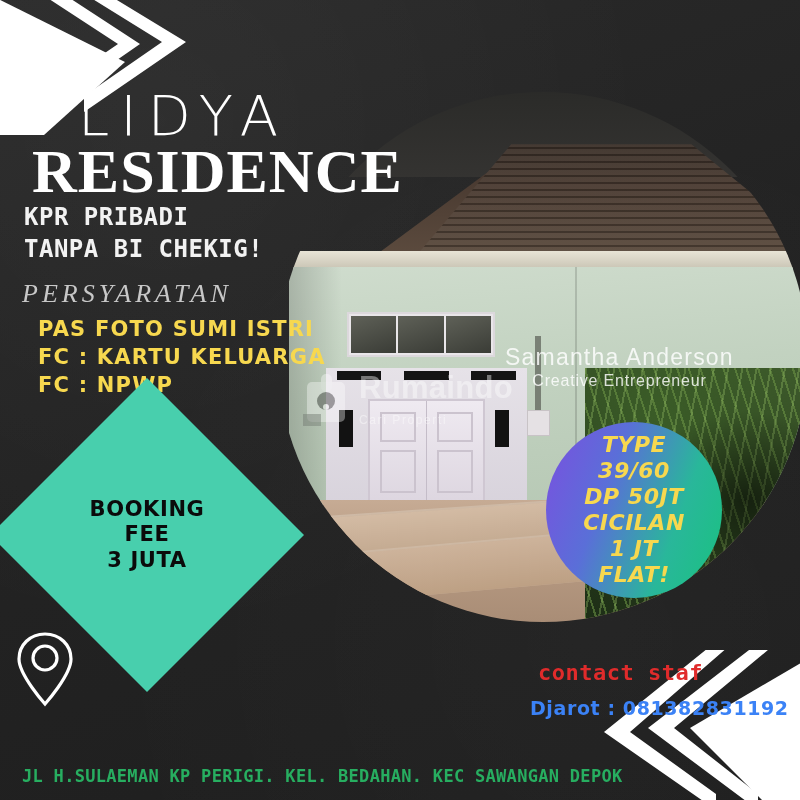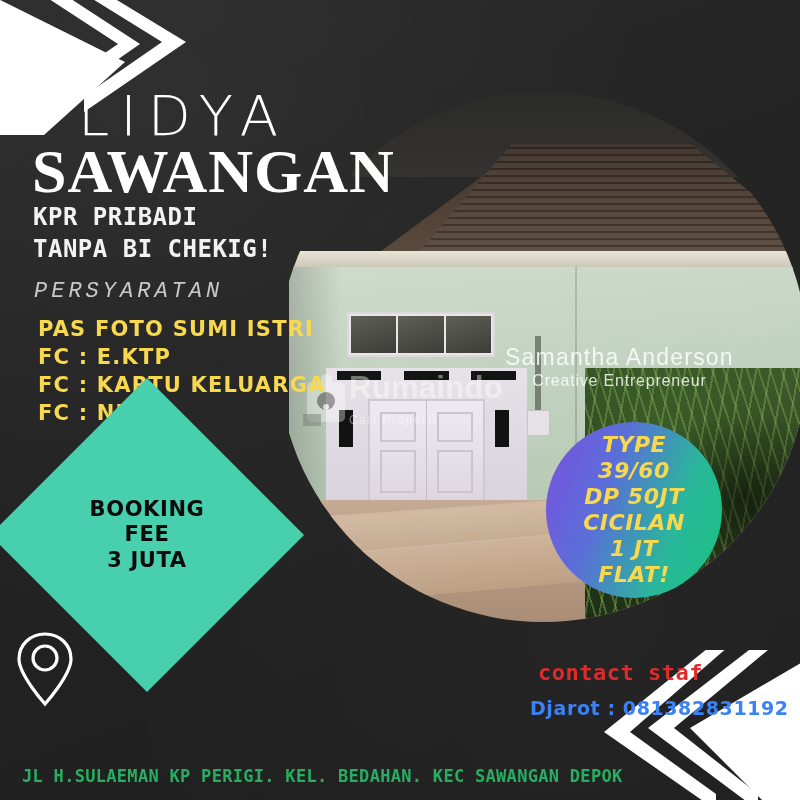--- a/index.html
+++ b/index.html
@@ -204,30 +204,30 @@
     letter-spacing: 11px; line-height: 1;
     font-family: "DejaVu Sans", sans-serif;
   }
   .t-residence {
     position: absolute; left: 32px; top: 140px;
     font-size: 62px; font-weight: 700; color: #ffffff;
     letter-spacing: 1px; line-height: 1;
     font-family: "Liberation Serif", serif;
   }
   .t-sub {
-    position: absolute; left: 33px; top: 202px;
+    position: absolute; left: 24px; top: 202px;
     font-size: 24px; font-weight: 700; color: #f2f2f2;
     line-height: 1.32; letter-spacing: .5px;
     font-family: "DejaVu Sans Mono", monospace;
   }
   .t-persyaratan {
-    position: absolute; left: 34px; top: 279px;
-    font-size: 22px; font-weight: 400; color: #c8c8c8;
+    position: absolute; left: 22px; top: 279px;
+    font-size: 26px; font-weight: 400; color: #c8c8c8;
     letter-spacing: 4px; font-style: italic;
-    font-family: Liberation Mono, monospace;
+    font-family: Liberation Serif, serif;
   }
   .t-reqs {
     position: absolute; left: 38px; top: 316px;
     color: #f7d84f; font-weight: 700; font-size: 21px;
     line-height: 1.33; letter-spacing: 1.2px;
     font-family: "DejaVu Sans", sans-serif;
   }
 
   
   .diamond-wrap {
@@ -267,21 +267,21 @@
     text-align: center; color: rgba(255,255,255,.82);
     font-family: "Liberation Sans", sans-serif;
     pointer-events: none;
   }
   .credit .c-name { font-size: 23px; font-weight: 300; letter-spacing: 1.2px; }
   .credit .c-role { font-size: 16px; font-weight: 300; letter-spacing: .8px; margin-top: 1px; }
 
   
   .watermark {
     position: absolute; left: 303px; top: 372px;
-    display: flex; align-items: center; 
+    display: flex; align-items: center; gap: 10px;
     opacity: .42; pointer-events: none;
   }
   .wm-text { color: #ffffff; font-size: 31px; font-weight: 700; letter-spacing: .3px;
              font-family: "Liberation Sans", sans-serif; line-height: 1; }
   .wm-sub  { color: #ffffff; font-size: 12px; letter-spacing: 1.6px; margin-top: 10px;
              font-family: "Liberation Sans", sans-serif; }
 
   
   .c-staf {
     position: absolute; left: 538px; top: 660px;
@@ -371,30 +371,29 @@
       <div class="wm-sub">Cari Properti</div>
     </div>
   </div>
 
   <div class="credit">
     <div class="c-name">Samantha Anderson</div>
     <div class="c-role">Creative Entrepreneur</div>
   </div>
 
   <div class="t-lidya">LIDYA</div>
-  <div class="t-residence">SAWANGAN</div>
+  <div class="t-residence">RESIDENCE</div>
   <div class="t-sub">
     <div>KPR PRIBADI</div>
     <div>TANPA BI CHEKIG!</div>
   </div>
 
   <div class="t-persyaratan">PERSYARATAN</div>
   <div class="t-reqs">
     <div>PAS FOTO SUMI  ISTRI</div>
-    <div>FC : E.KTP</div>
     <div>FC : KARTU KELUARGA</div>
     <div>FC : NPWP</div>
   </div>
 
   <div class="diamond-wrap">
     <div class="diamond-shape"></div>
     <div class="diamond-text">
       <span>BOOKING</span>
       <span>FEE</span>
       <span>3 JUTA</span>

